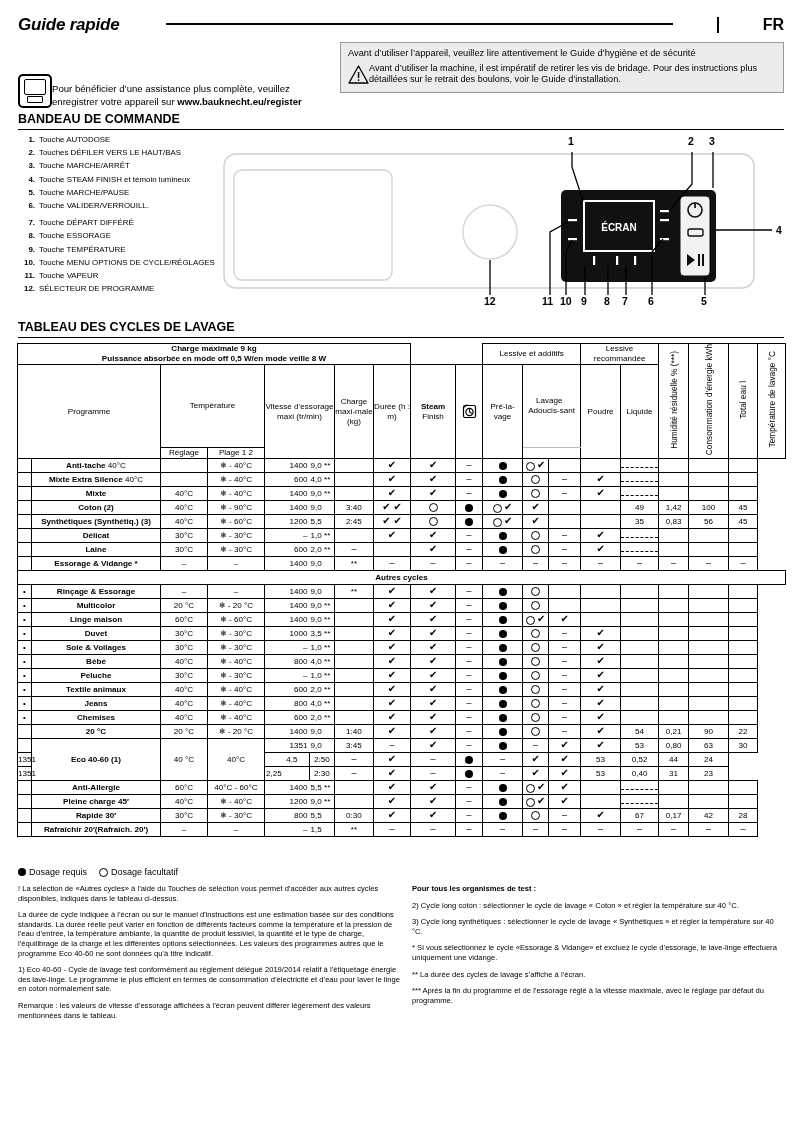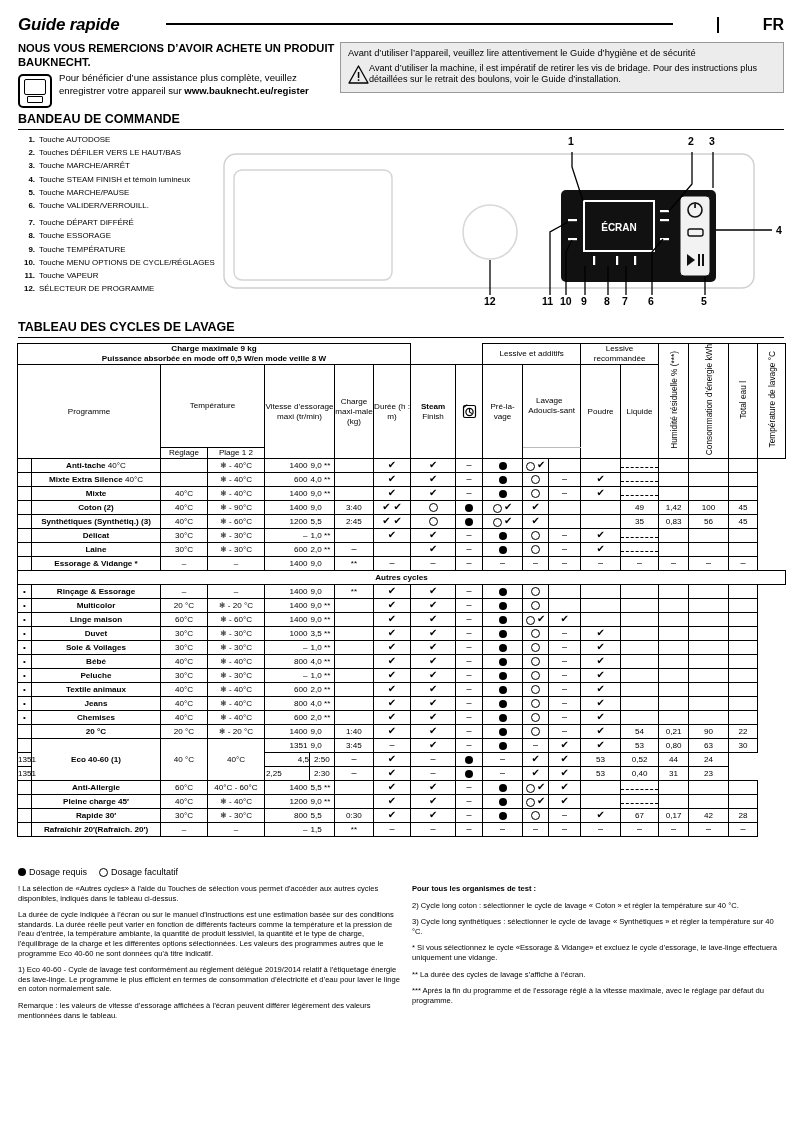--- a/index.html
+++ b/index.html
@@ -8,21 +8,21 @@
 
   
   .titlebar{position:absolute;left:18px;top:12px;width:766px;height:26px;display:flex;align-items:center;gap:36px;}
   .titlebar .gr{font-style:italic;font-weight:bold;font-size:17px;letter-spacing:-.2px;white-space:nowrap;}
   .titlebar .rule{flex:1;height:0;border-top:2px solid #000;margin:0 8px 2px 10px;}
   .titlebar .tick{width:0;height:16px;border-left:2px solid #000;margin:0 8px 0 0;}
   .titlebar .lang{font-weight:bold;font-size:16px;}
 
   
   .thanks{position:absolute;left:18px;top:42px;width:320px;font-weight:bold;font-size:11.2px;line-height:13.5px;}
-  .reg{position:absolute;left:18px;top:72px;width:325px;display:flex;gap:7px;}
+  .reg{position:absolute;left:18px;top:72px;width:325px;display:flex;align-items:flex-end;}
   .monitor{width:30px;height:30px;border:2px solid #000;border-radius:5px;flex:0 0 auto;position:relative;margin-top:2px;}
   .monitor:before{content:"";position:absolute;left:4px;top:3px;right:4px;height:14px;border:1.5px solid #000;border-radius:2px;}
   .monitor:after{content:"";position:absolute;left:7px;bottom:3px;right:7px;height:5px;border:1.5px solid #000;border-radius:1px;}
   .regtxt{font-size:9.6px;line-height:12.5px;}
   .regtxt b{font-weight:bold;}
 
   .warnbox{position:absolute;left:340px;top:42px;width:444px;border:1px solid #999;background:#ececec;padding:5px 7px 6px 7px;box-sizing:border-box;}
   .warnbox .wtitle{font-weight:normal;font-size:9.3px;line-height:11.5px;margin-bottom:3px;}
   .warnrow{display:flex;align-items:flex-start;}
   .tri{flex:0 0 auto;width:21px;height:19px;position:relative;margin-top:2px;}
@@ -70,21 +70,20 @@
 
 <div class="page">
 
   <div class="titlebar">
     <span class="gr">Guide rapide</span>
     <span class="rule"></span>
     <span class="tick"></span>
     <span class="lang">FR</span>
   </div>
 
-  <div class="thanks">NOUS VOUS REMERCIONS D’AVOIR ACHETE UN PRODUIT BAUKNECHT.</div>
 
   <div class="reg">
     <div class="monitor"></div>
     <div class="regtxt">
       <span>Pour bénéficier d’une assistance plus complète, veuillez</span><br>
       <span>enregistrer votre appareil sur </span><b>www.bauknecht.eu/register</b>
     </div>
   </div>
 
   <div class="warnbox">
@@ -694,21 +693,21 @@
           <td><span class="dash">–</span></td>
           <td><span class="chk">✔</span></td>
           <td><span class="chk">✔</span></td>
           <td><span>53</span></td>
           <td><span>0,80</span></td>
           <td><span>63</span></td>
           <td><span>30</span></td>
         </tr>
         <tr class="rowh">
           <td style="border-right:none;text-align:right;padding-right:2px;">1351</td>
-          <td style="border-left:none;text-align:right;padding-left:10px;">4,5</td>
+          <td style="border-left:none;text-align:center;padding-left:10px;">4,5</td>
           <td><span>2:50</span></td>
           <td><span class="dash">–</span></td>
           <td><span class="chk">✔</span></td>
           <td><span class="dash">–</span></td>
           <td><i class="filled"></i></td>
           <td><span class="dash">–</span></td>
           <td><span class="chk">✔</span></td>
           <td><span class="chk">✔</span></td>
           <td><span>53</span></td>
           <td><span>0,52</span></td>

